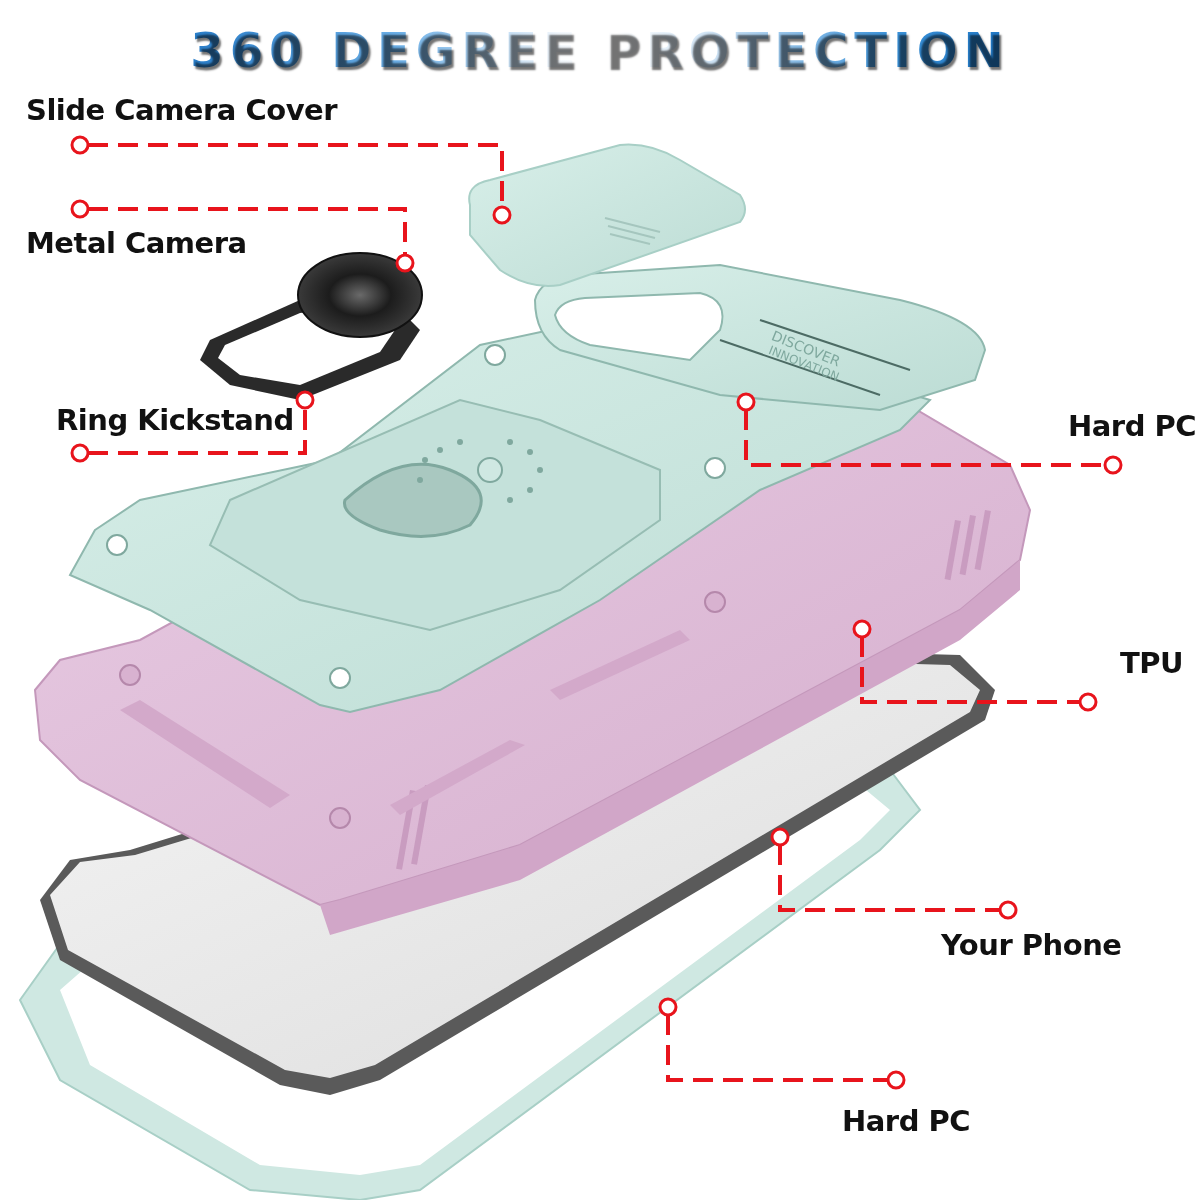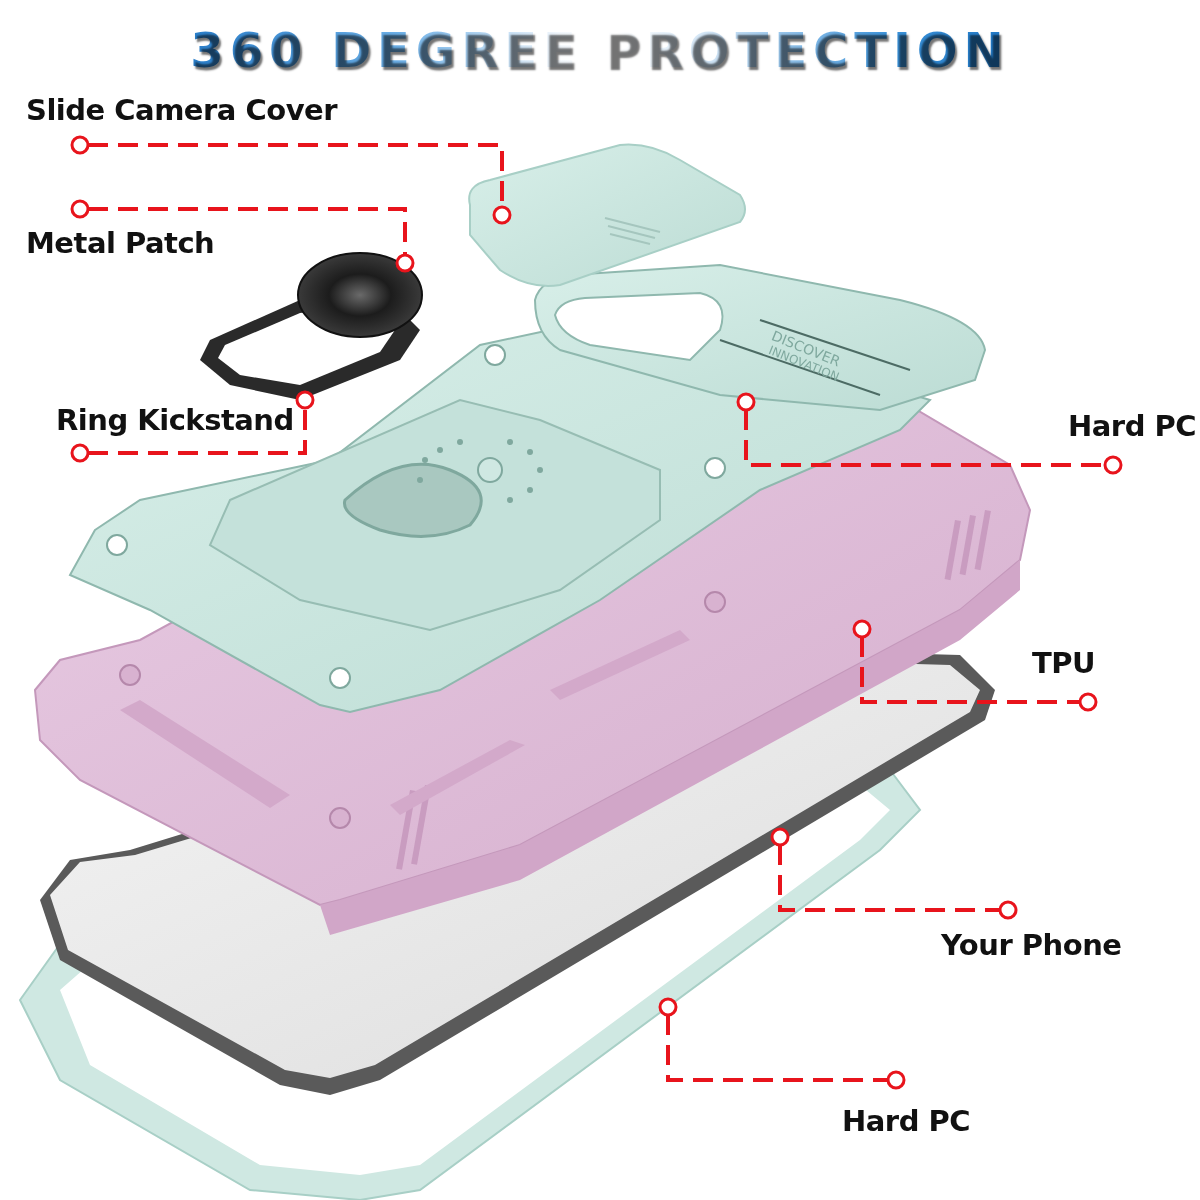--- a/index.html
+++ b/index.html
@@ -130,18 +130,18 @@
     <circle cx="862" cy="629" r="8"></circle>
       <circle cx="1088" cy="702" r="8"></circle>
     <circle cx="780" cy="837" r="8"></circle>
       <circle cx="1008" cy="910" r="8"></circle>
     <circle cx="668" cy="1007" r="8"></circle>
       <circle cx="896" cy="1080" r="8"></circle>
   </g>
 </svg>
 
 <div class="label" style="left:26px; top:93px;">Slide Camera Cover</div>
-<div class="label" style="left:26px; top:226px;">Metal Patch</div>
+<div class="label" style="left:26px; top:226px;">Metal Camera</div>
 <div class="label" style="left:20px; top:403px;margin-left:36px;">Ring Kickstand</div>
 <div class="label" style="left:1068px; top:409px;">Hard PC</div>
-<div class="label" style="left:1032px; top:646px;">TPU</div>
+<div class="label" style="left:1120px; top:646px;">TPU</div>
 <div class="label" style="left:941px; top:928px;">Your Phone</div>
 <div class="label" style="left:842px; top:1104px;">Hard PC</div>
 
 </body></html>

